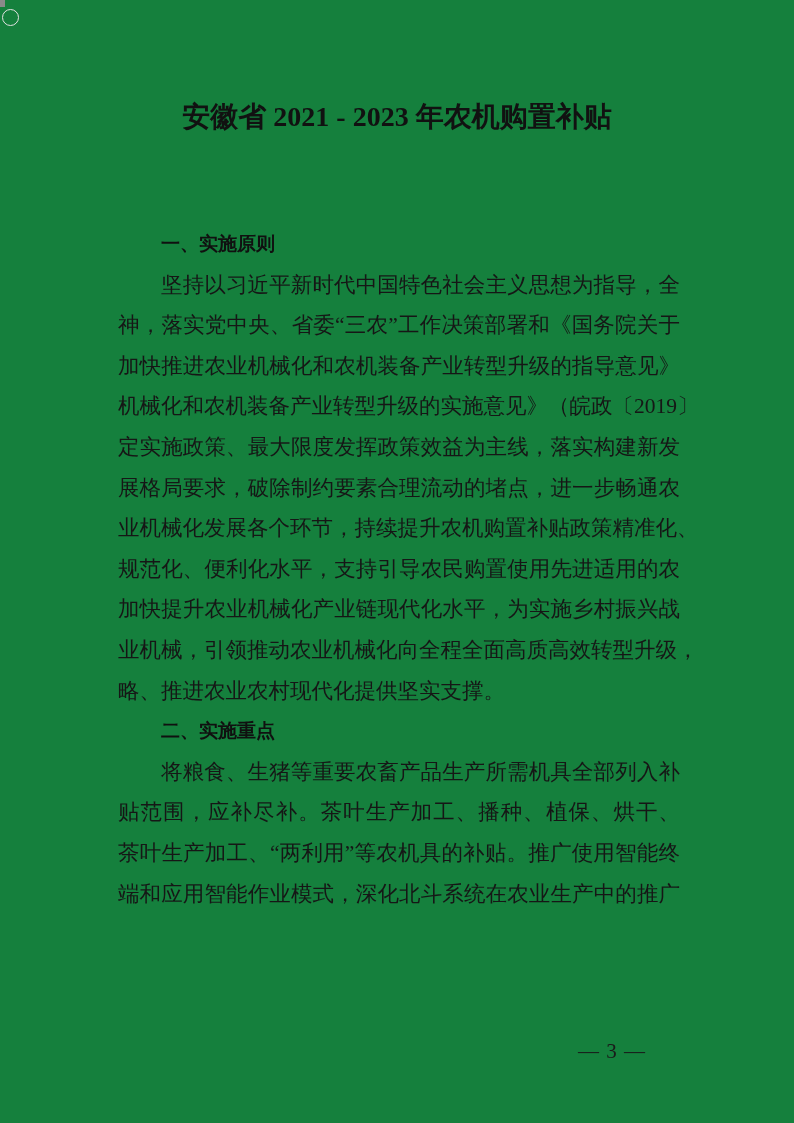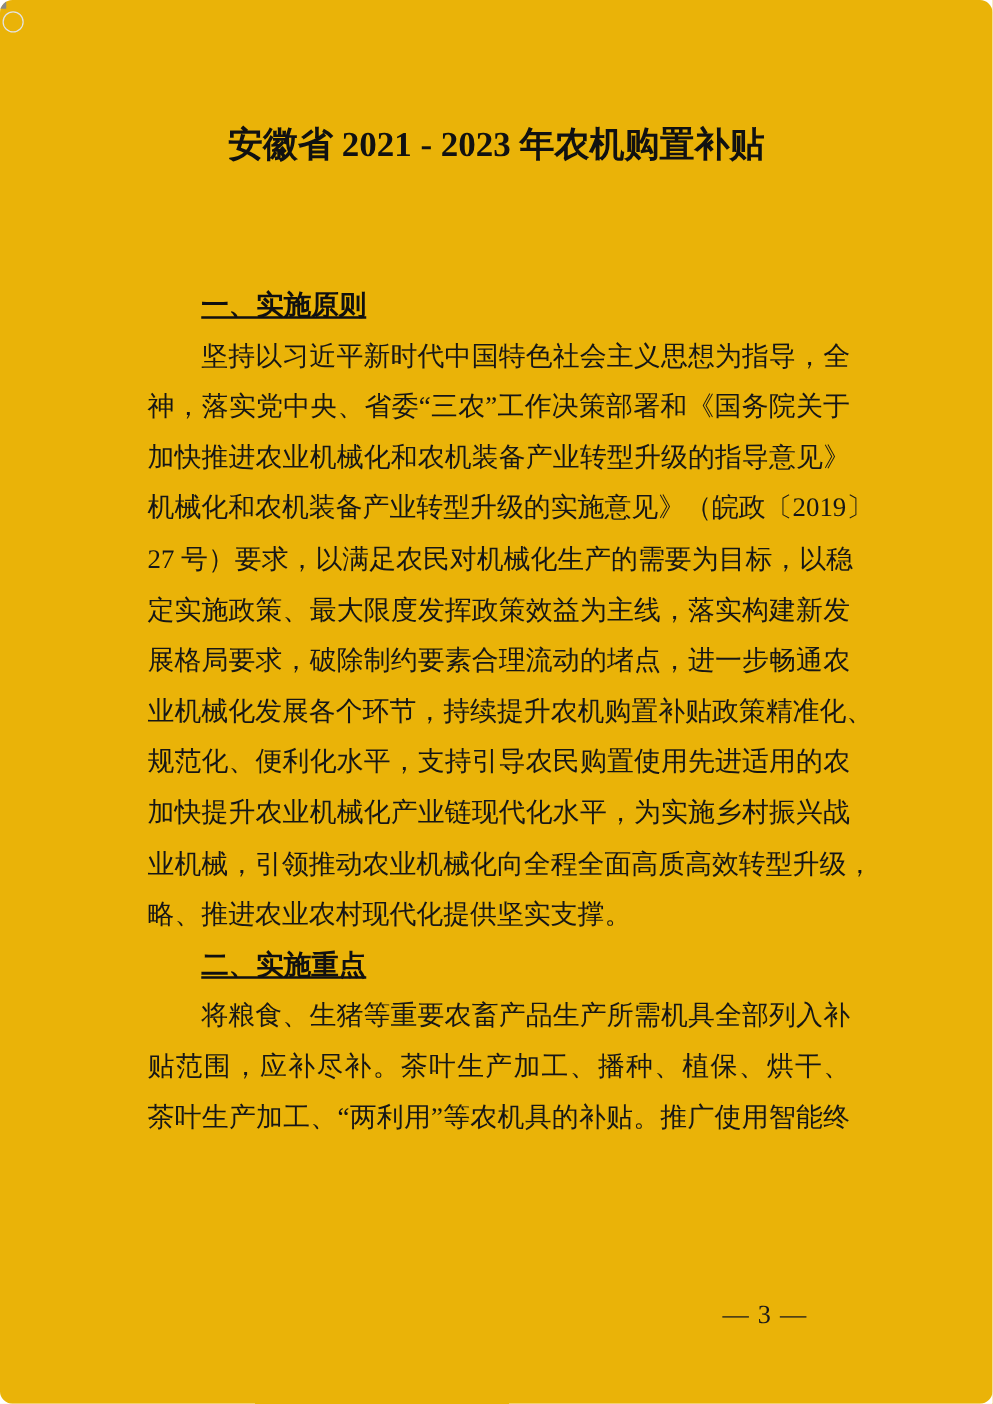--- a/index.html
+++ b/index.html
@@ -4,25 +4,24 @@
 <style>
   html, body {
     margin: 0;
     padding: 0;
     background: #ffffff;
   }
   .page {
     position: relative;
     width: 794px;
     height: 1123px;
-    background: #eab308;
+    background: #15803d;
     color: #161616;
     font-family: "Liberation Serif", "DejaVu Serif", serif;
     overflow: hidden;
-    border-radius: 10px;
   }
   
   .artifact-dot {
     position: absolute;
     left: 0; top: 0;
     width: 5px; height: 7px;
     background: #8a8a8a;
   }
   .artifact-ring {
     position: absolute;
@@ -47,27 +46,26 @@
   .content {
     position: absolute;
     left: 118px;
     top: 224px;
     width: 562px;
     font-size: 21.5px;
   }
   .heading {
     font-family: "Liberation Sans", "DejaVu Sans", sans-serif;
     font-weight: bold;
-    font-size: 22px;
+    font-size: 19px;
     height: 40.6px;
     line-height: 40.6px;
     text-indent: 43px;
     white-space: nowrap;
     color: #101010;
-    text-decoration: underline;
   }
   .line {
     height: 40.6px;
     line-height: 40.6px;
     white-space: nowrap;
     text-align: justify;
     text-align-last: justify;
   }
   .line.indent { text-indent: 43px; }
   .line.para-end { text-align-last: left; }
@@ -92,28 +90,28 @@
   <h1 class="doc-title">
     <span class="title-line">安徽省 2021 - 2023 年农机购置补贴</span>
   </h1>
 
   <div class="content" id="sections">
       <div class="heading">一、实施原则</div>
       <div class="line indent">坚持以习近平新时代中国特色社会主义思想为指导，全</div>
       <div class="line">神，落实党中央、省委“三农”工作决策部署和《国务院关于</div>
       <div class="line">加快推进农业机械化和农机装备产业转型升级的指导意见》</div>
       <div class="line">机械化和农机装备产业转型升级的实施意见》（皖政〔2019〕</div>
-      <div class="line">27 号）要求，以满足农民对机械化生产的需要为目标，以稳</div>
       <div class="line">定实施政策、最大限度发挥政策效益为主线，落实构建新发</div>
       <div class="line">展格局要求，破除制约要素合理流动的堵点，进一步畅通农</div>
       <div class="line">业机械化发展各个环节，持续提升农机购置补贴政策精准化、</div>
       <div class="line">规范化、便利化水平，支持引导农民购置使用先进适用的农</div>
       <div class="line">加快提升农业机械化产业链现代化水平，为实施乡村振兴战</div>
       <div class="line">业机械，引领推动农业机械化向全程全面高质高效转型升级，</div>
       <div class="line para-end">略、推进农业农村现代化提供坚实支撑。</div>
       <div class="heading">二、实施重点</div>
       <div class="line indent">将粮食、生猪等重要农畜产品生产所需机具全部列入补</div>
       <div class="line">贴范围，应补尽补。茶叶生产加工、播种、植保、烘干、</div>
       <div class="line">茶叶生产加工、“两利用”等农机具的补贴。推广使用智能终</div>
+      <div class="line">端和应用智能作业模式，深化北斗系统在农业生产中的推广</div>
     </div>
 
   <div class="page-number">— 3 —</div>
 </div>
 
 </body></html>

